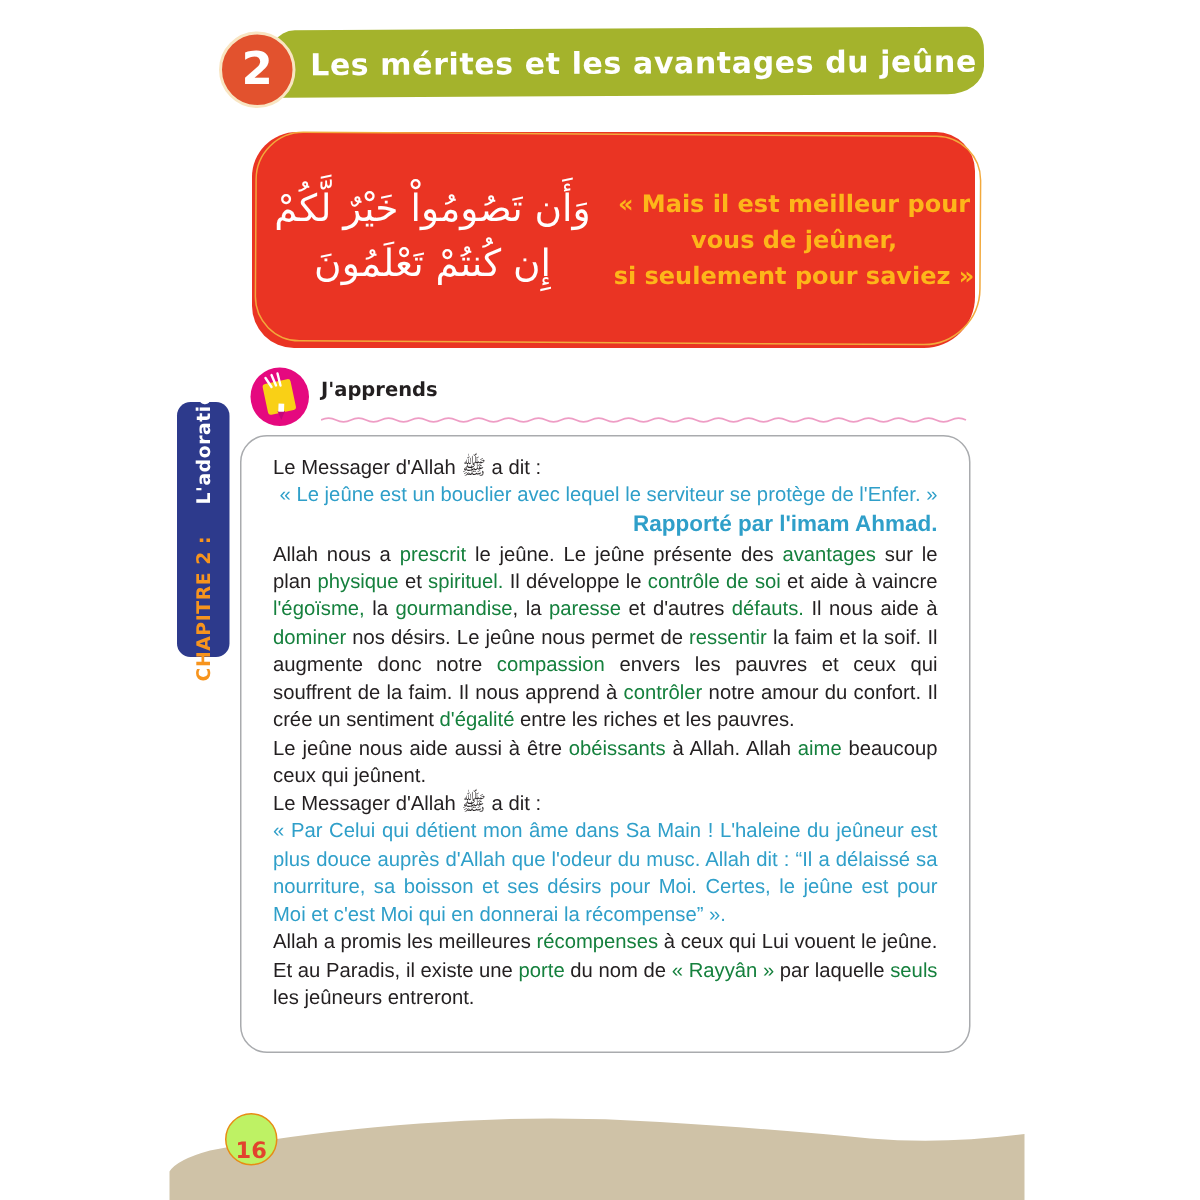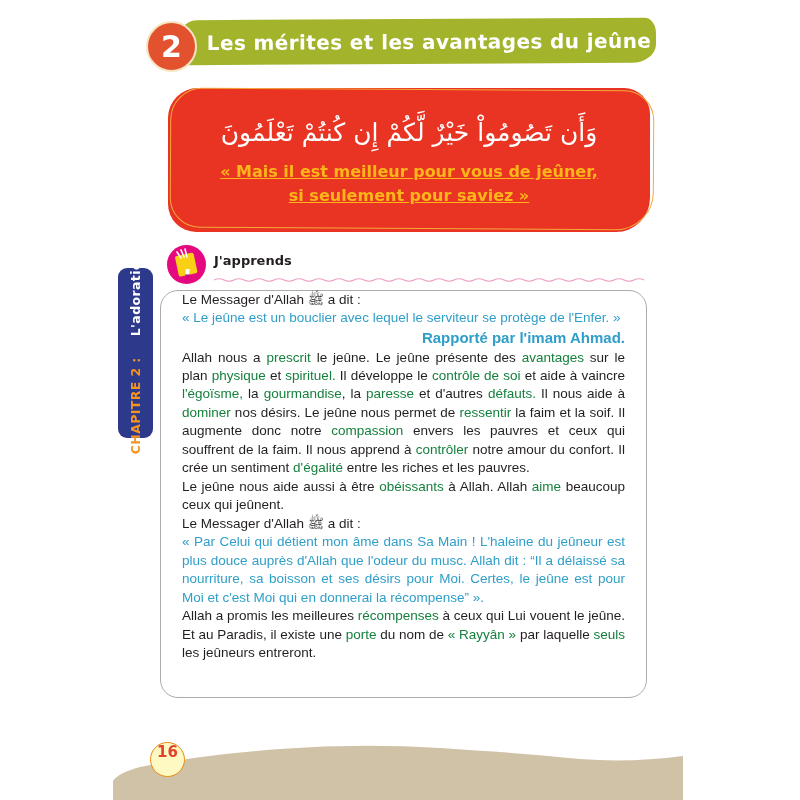--- a/index.html
+++ b/index.html
@@ -26,35 +26,35 @@
     background:#e2522e; border:2px solid #f8e5c2; border-radius:50%;
     display:flex; align-items:center; justify-content:center;
     color:#ffffff; font-weight:bold; font-size:30px;
     font-family:"DejaVu Sans", sans-serif;
   }
 
   
   .verse-box {
     position:absolute; left:168px; top:88px; width:482px; height:144px;
     background:#ea3423; border-radius:30px 26px 34px 28px;
-    display:flex; flex-direction:column; align-items:center; justify-content:center;
+    display:flex; align-items:center; justify-content:center;
   }
   .verse-box::after {
     content:""; position:absolute; inset:1px -4px 3px 2px;
     border:1.6px solid #f2a93c; border-radius:32px 30px 38px 30px;
     transform:rotate(0.35deg); pointer-events:none;
   }
   .arabic-verse {
     direction:rtl; color:#ffffff; font-size:25px; line-height:1.5;
     margin:2px 0 8px 0; text-align:center;
     font-family:"DejaVu Sans", sans-serif;
   }
   .verse-translation {
     color:#fdb61a; font-weight:bold; font-size:16px; line-height:1.5;
-    text-align:center; font-family:"DejaVu Sans", sans-serif;text-decoration:underline;
+    text-align:center; font-family:"DejaVu Sans", sans-serif;
   }
 
   
   .learn-header { position:absolute; left:167px; top:243px; width:481px; height:42px; }
   .learn-icon-circle {
     position:absolute; left:0; top:2px; width:39px; height:39px;
     background:#e5097f; border-radius:50%; overflow:hidden;
   }
   .learn-title {
     position:absolute; left:47px; top:10px; font-size:13px; font-weight:bold;
@@ -73,42 +73,42 @@
     font-weight:bold; font-size:12.5px; letter-spacing:0.4px; white-space:nowrap;
     font-family:"DejaVu Sans", sans-serif;
   }
   .tab-chapter { color:#f7941d; }
   .tab-section { color:#ffffff; margin-top:16px; }
 
   
   .content-box {
     position:absolute; left:160px; top:290px; width:487px; min-height:408px;
     border:1.3px solid #a9abae; border-radius:18px; background:#ffffff;
-    padding:0 21px 14px 21px; box-sizing:border-box;
+    padding:12px 21px 14px 21px; box-sizing:border-box;
     font-size:13.5px; line-height:1.37; color:#231f20;
   }
   .content-box p { margin:0; }
   .hadith-intro { margin:0 0 5px 0; }
   .hadith-quote { color:#2f9fc9; }
-  .quote-centered { text-align:left; margin:0 6px 0 24px; }
+  .quote-centered { text-align:right; margin:0 6px 0 24px; }
   .quote-justified { text-align:justify; margin:0 2px 0 26px; }
   .hadith-source {
     text-align:right; color:#2f9fc9; font-weight:bold; font-size:15px;
     margin:1px 0 8px 0;
   }
   .body-para { text-align:justify; margin:0 0 9px 0; }
   .body-para:last-child { margin-bottom:12px; }
   .kw { color:#15803d; }
 
   
   .footer-wave { position:absolute; left:0; bottom:0; width:800px; height:65px; }
   .page-number-badge {
     position:absolute; left:150px; top:742px; width:33px; height:33px;
-    background:#fef9c3; border:1px solid #e78c15; border-radius:50%;
-    display:flex; align-items:flex-start; justify-content:center;
+    background:#bef264; border:1px solid #e78c15; border-radius:50%;
+    display:flex; align-items:flex-end; justify-content:center;
     color:#e2432e; font-weight:bold; font-size:15px;
     font-family:"DejaVu Sans", sans-serif;
   }
 </style>
 </head>
 <body>
 
 <div class="page">
 
   <div class="title-banner">

